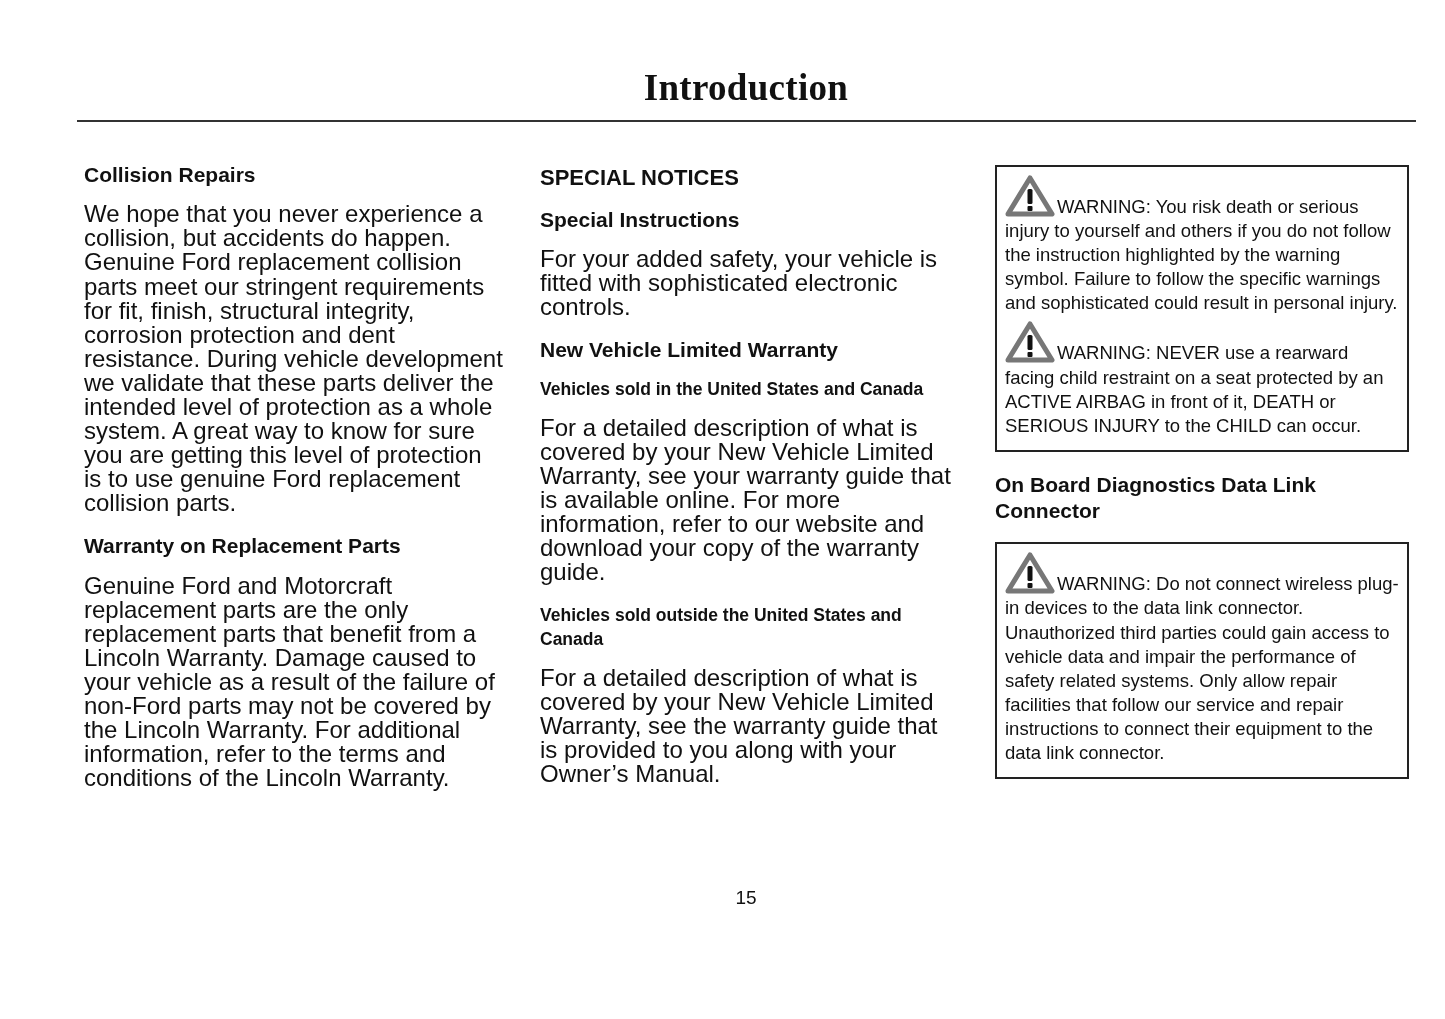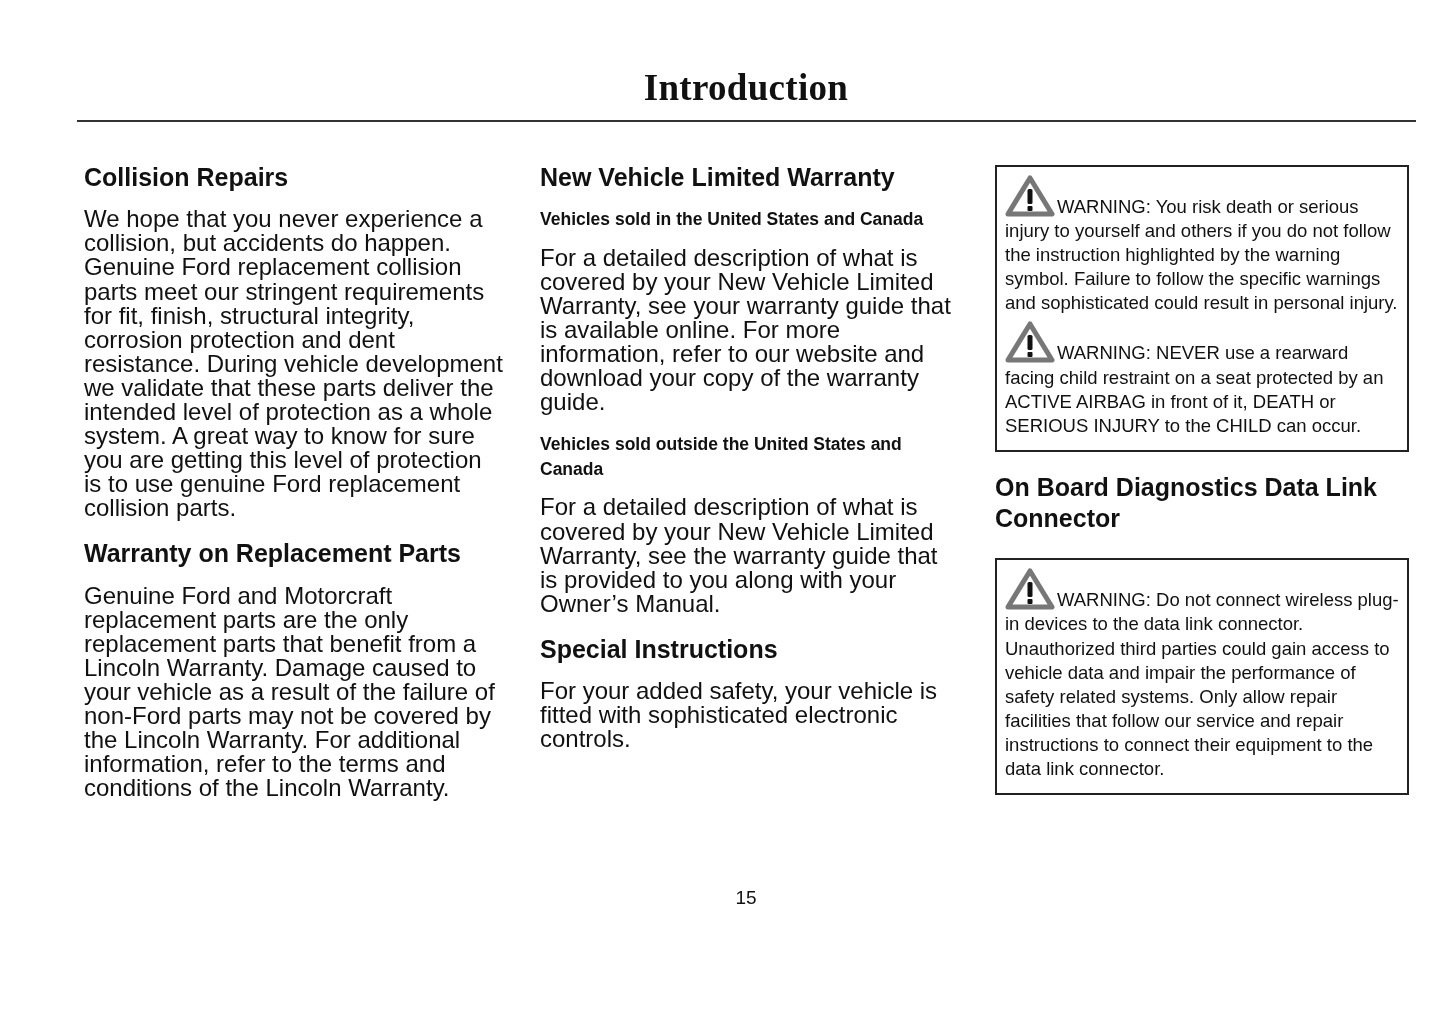--- a/index.html
+++ b/index.html
@@ -17,21 +17,21 @@
   .title-rule {
     position: absolute; left: 77px; top: 120px; width: 1339px; height: 2px;
     background: #333;
   }
   .col { position: absolute; top: 162px; }
   .col-1 { left: 84px; width: 420px; }
   .col-2 { left: 540px; width: 420px; }
   .col-3 { left: 995px; width: 414px; }
 
   h2.sec-h { font-size: 22px; font-weight: bold; margin: 0 0 14px 0; line-height: 1.3; }
-  h3.sub-h { font-size: 25px; font-weight: bold; margin: 0 0 14px 0; line-height: 1.25; }
+  h3.sub-h { font-size: 21px; font-weight: bold; margin: 0 0 14px 0; line-height: 1.25; }
   h4.subsub-h { font-size: 17.5px; font-weight: bold; margin: 0 0 14px 0; line-height: 1.4; }
   p.body {
     font-size: 24px; line-height: 24.1px; margin: 0 0 18px 0;
   }
   .warning-box {
     border: 2.5px solid #222; padding: 8px 8px 6px 8px; margin-bottom: 20px;
     background: #fff;
   }
   .warning-item { font-size: 18.5px; line-height: 24.1px; margin: 0 0 6px 0; }
   .warning-icon {
@@ -55,30 +55,31 @@
     <h3 class="sub-h">Collision Repairs</h3>
     <p class="body">We hope that you never experience a collision, but accidents do happen.  Genuine Ford replacement collision parts meet our stringent requirements for fit, finish, structural integrity, corrosion protection and dent resistance.  During vehicle development we validate that these parts deliver the intended level of protection as a whole system.  A great way to know for sure you are getting this level of protection is to use genuine Ford replacement collision parts.</p>
   </section>
   <section>
     <h3 class="sub-h">Warranty on Replacement Parts</h3>
     <p class="body">Genuine Ford and Motorcraft replacement parts are the only replacement parts that benefit from a Lincoln Warranty.  Damage caused to your vehicle as a result of the failure of non-Ford parts may not be covered by the Lincoln Warranty.  For additional information, refer to the terms and conditions of the Lincoln Warranty.</p>
   </section>
 </div>
 
 <div class="col col-2">
+  <h2 class="sec-h" style="margin-top:2px;">SPECIAL NOTICES</h2>
+  <section>
+    <h3 class="sub-h">Special Instructions</h3>
+    <p class="body">For your added safety, your vehicle is fitted with sophisticated electronic controls.</p>
+  </section>
   <section>
     <h3 class="sub-h">New Vehicle Limited Warranty</h3>
     <h4 class="subsub-h">Vehicles sold in the United States and Canada</h4>
     <p class="body">For a detailed description of what is covered by your New Vehicle Limited Warranty, see your warranty guide that is available online. For more information, refer to our website and download your copy of the warranty guide.</p>
     <h4 class="subsub-h">Vehicles sold outside the United States and Canada</h4>
     <p class="body">For a detailed description of what is covered by your New Vehicle Limited Warranty, see the warranty guide that is provided to you along with your Owner’s Manual.</p>
-  </section>
-  <section>
-    <h3 class="sub-h">Special Instructions</h3>
-    <p class="body">For your added safety, your vehicle is fitted with sophisticated electronic controls.</p>
   </section>
 </div>
 
 <div class="col col-3" style="top:165px;">
   <div class="warning-box">
     <p class="warning-item">
       <span class="warning-icon">
         <svg width="50" height="42" viewBox="0 0 50 42">
             <polygon points="25,3 47,39 3,39" fill="none" stroke="#777" stroke-width="5" stroke-linejoin="round"></polygon>
             <rect x="22.5" y="14" width="5" height="15" rx="1.5" fill="#111"></rect>
@@ -91,21 +92,21 @@
         <svg width="50" height="42" viewBox="0 0 50 42">
             <polygon points="25,3 47,39 3,39" fill="none" stroke="#777" stroke-width="5" stroke-linejoin="round"></polygon>
             <rect x="22.5" y="14" width="5" height="15" rx="1.5" fill="#111"></rect>
             <rect x="22.5" y="31" width="5" height="5" rx="1" fill="#111"></rect>
           </svg>
       </span><span class="warning-label">WARNING:</span><span> NEVER use a rearward facing child restraint on a seat protected by an ACTIVE AIRBAG in front of it, DEATH or SERIOUS INJURY to the CHILD can occur.</span>
     </p>
   </div>
 
   <section>
-    <h3 class="sub-h" style="margin-bottom:24px;">On Board Diagnostics Data Link Connector</h3>
+    <h3 class="sub-h" style="margin-bottom:18px;">On Board Diagnostics Data Link Connector</h3>
     <div class="warning-box">
       <p class="warning-item">
         <span class="warning-icon">
           <svg width="50" height="42" viewBox="0 0 50 42">
               <polygon points="25,3 47,39 3,39" fill="none" stroke="#777" stroke-width="5" stroke-linejoin="round"></polygon>
               <rect x="22.5" y="14" width="5" height="15" rx="1.5" fill="#111"></rect>
               <rect x="22.5" y="31" width="5" height="5" rx="1" fill="#111"></rect>
             </svg>
         </span><span class="warning-label">WARNING:</span><span> Do not connect wireless plug-in devices to the data link connector. Unauthorized third parties could gain access to vehicle data and impair the performance of safety related systems. Only allow repair facilities that follow our service and repair instructions to connect their equipment to the data link connector.</span>
       </p>

